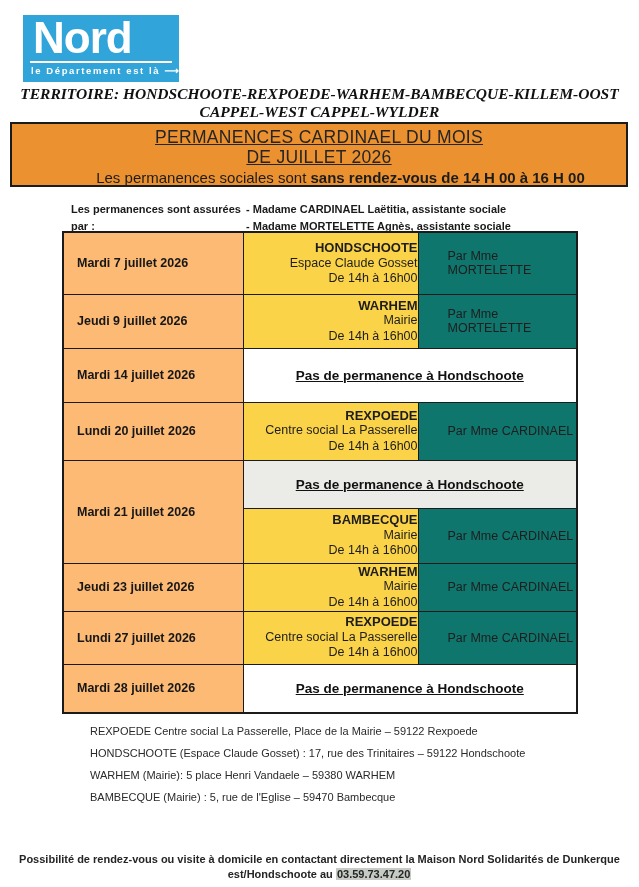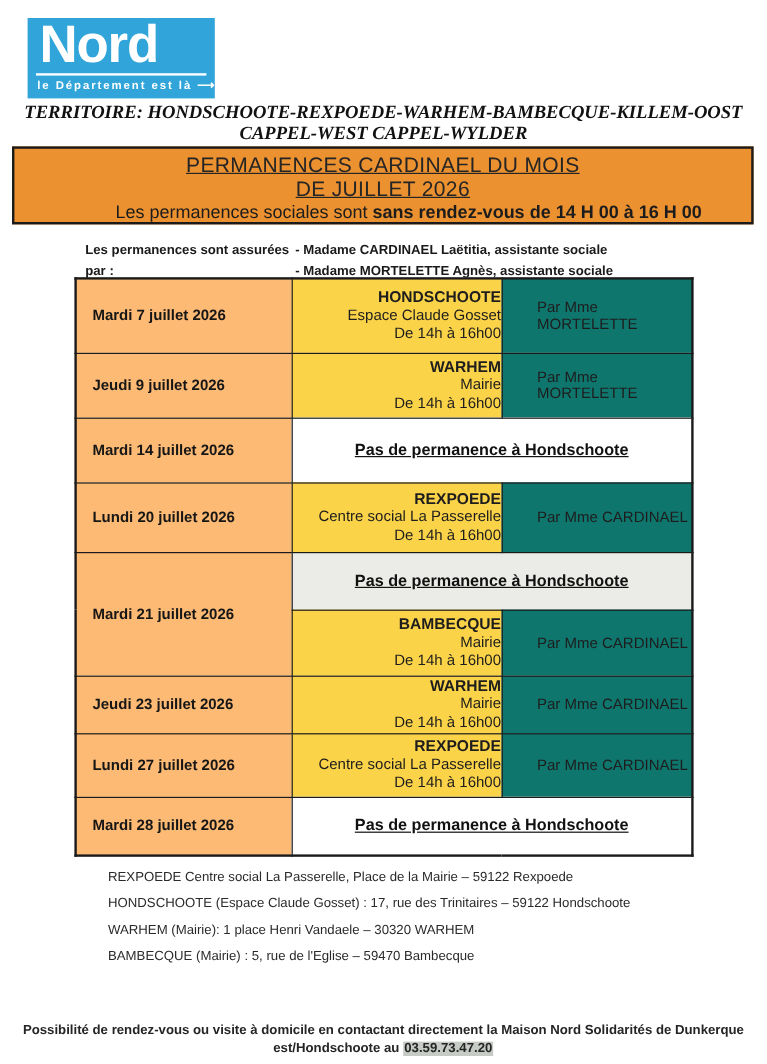--- a/index.html
+++ b/index.html
@@ -231,21 +231,21 @@
         <td class="cell-notice" colspan="2">
           <span>Pas de permanence à Hondschoote</span>
         </td>
       </tr>
     </tbody>
   </table>
 
   <div class="addresses">
     <div>REXPOEDE Centre social La Passerelle, Place de la Mairie – 59122 Rexpoede</div>
     <div>HONDSCHOOTE (Espace Claude Gosset) : 17, rue des Trinitaires – 59122 Hondschoote</div>
-    <div>WARHEM (Mairie): 1 place Henri Vandaele – 30320 WARHEM</div>
+    <div>WARHEM (Mairie): 5 place Henri Vandaele – 59380 WARHEM</div>
     <div>BAMBECQUE (Mairie) : 5, rue de l'Eglise – 59470 Bambecque</div>
   </div>
 
   <div class="footer-note">
     <div>Possibilité de rendez-vous ou visite à domicile en contactant directement la Maison Nord Solidarités de Dunkerque</div>
     <div><span>est/Hondschoote au </span><span class="phone-highlight">03.59.73.47.20</span></div>
   </div>
 
 </div>
 

